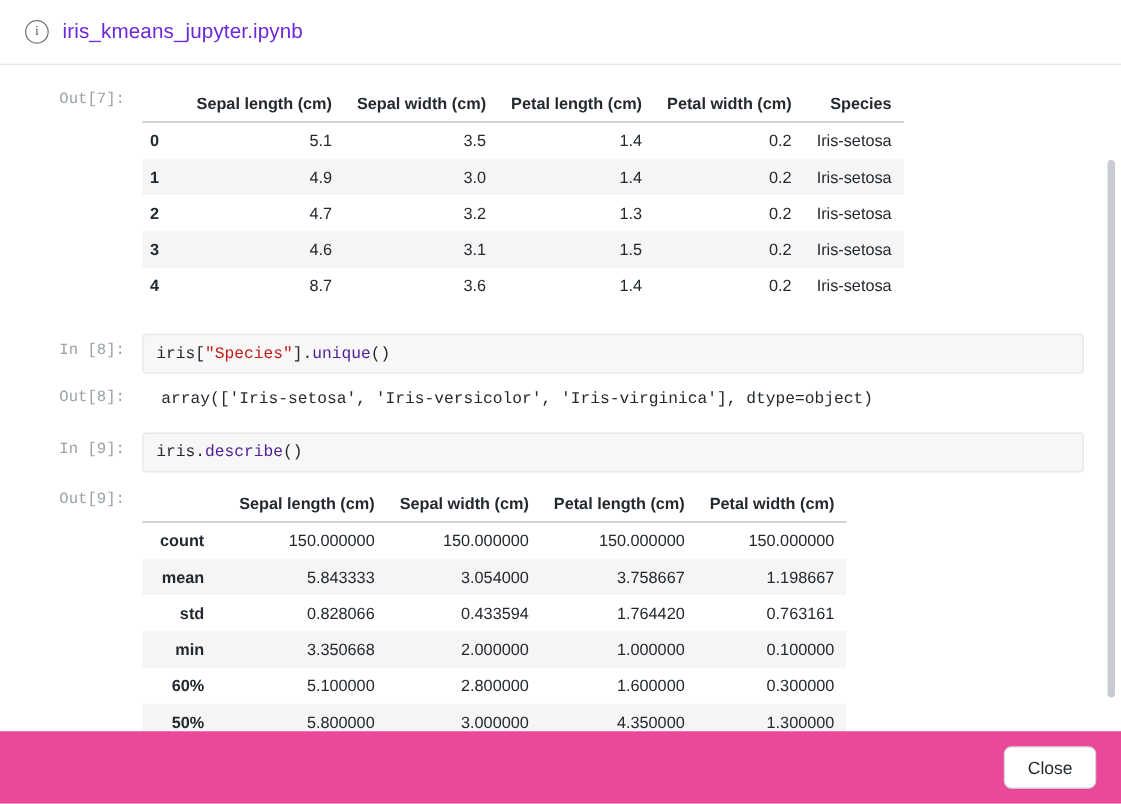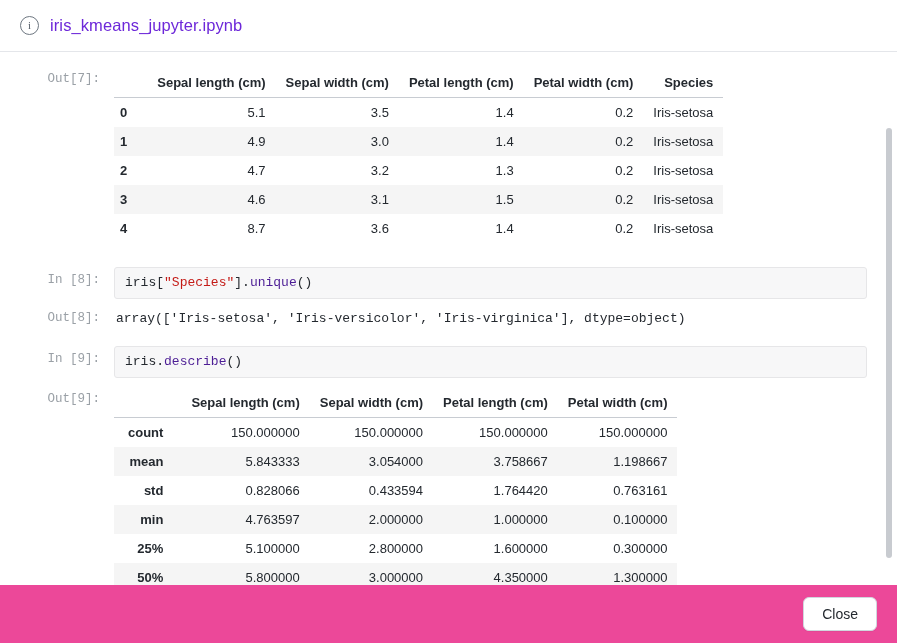--- a/index.html
+++ b/index.html
@@ -271,21 +271,21 @@
       </div>
     </div>
 
     <div class="cell" style="margin-top:20px;">
       <div class="prompt">In [8]:</div>
       <div class="cell-body">
         <div class="code-input"><span>iris</span><span class="tok-punc">[</span><span class="tok-str">"Species"</span><span class="tok-punc">]</span><span class="tok-punc">.</span><span class="tok-fn">unique</span><span class="tok-punc">()</span></div>
       </div>
     </div>
 
-    <div class="cell" style="margin-top:6px;">
+    <div class="cell" style="margin-top:6px;gap:13px;">
       <div class="prompt out">Out[8]:</div>
       <div class="cell-body">
         <div class="text-output">array(['Iris-setosa', 'Iris-versicolor', 'Iris-virginica'], dtype=object)</div>
       </div>
     </div>
 
     <div class="cell" style="margin-top:14px;">
       <div class="prompt">In [9]:</div>
       <div class="cell-body">
         <div class="code-input"><span>iris</span><span class="tok-punc">.</span><span class="tok-fn">describe</span><span class="tok-punc">()</span></div>
@@ -322,27 +322,27 @@
             </tr>
             <tr>
               <th>std</th>
               <td>0.828066</td>
               <td>0.433594</td>
               <td>1.764420</td>
               <td>0.763161</td>
             </tr>
             <tr>
               <th>min</th>
-              <td>4.763597</td>
+              <td>3.350668</td>
               <td>2.000000</td>
               <td>1.000000</td>
               <td>0.100000</td>
             </tr>
             <tr>
-              <th>25%</th>
+              <th>60%</th>
               <td>5.100000</td>
               <td>2.800000</td>
               <td>1.600000</td>
               <td>0.300000</td>
             </tr>
             <tr>
               <th>50%</th>
               <td>5.800000</td>
               <td>3.000000</td>
               <td>4.350000</td>

